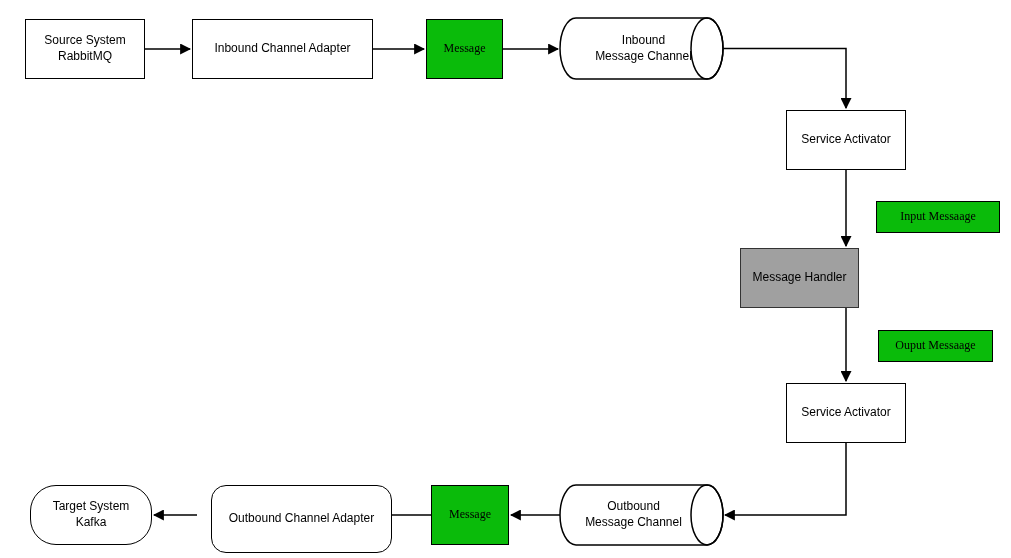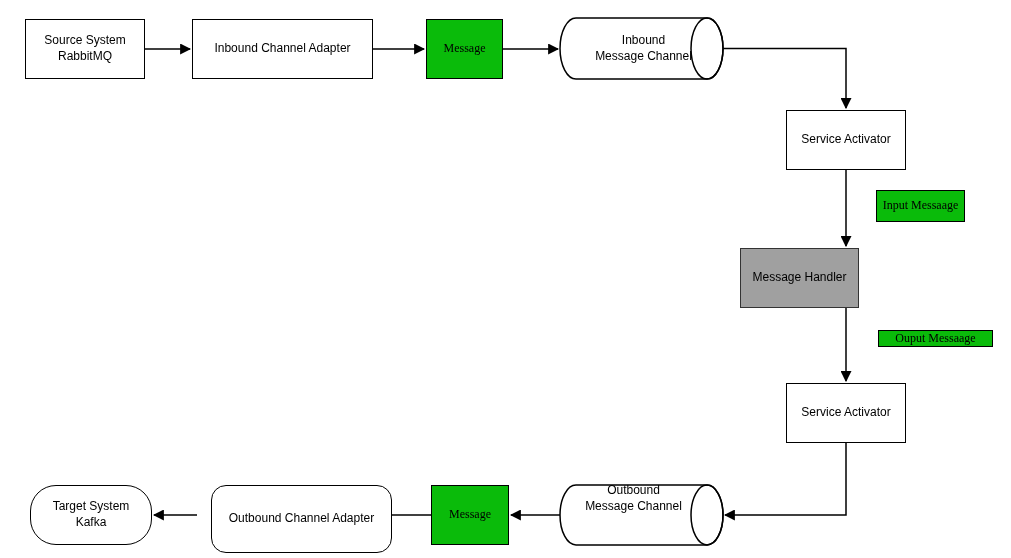--- a/index.html
+++ b/index.html
@@ -51,25 +51,25 @@
     background: transparent;
     border: none;
   }
 
   
   #n-source        { left: 25px;  top: 19px;  width: 120px; height: 60px; }
   #n-in-adapter    { left: 192px; top: 19px;  width: 181px; height: 60px; }
   #n-msg-in        { left: 426px; top: 19px;  width: 77px;  height: 60px; }
   #n-in-channel-label  { left: 560px; top: 19px;  width: 147px; height: 60px; padding-left: 20px; }
   #n-sa-in         { left: 786px; top: 110px; width: 120px; height: 60px; }
-  #n-input-msg     { left: 876px; top: 190px; width: 89px; height: 32px; }
+  #n-input-msg     { left: 876px; top: 201px; width: 124px; height: 32px; }
   #n-handler       { left: 740px; top: 248px; width: 119px; height: 60px; }
-  #n-output-msg    { left: 878px; top: 330px; width: 115px; height: 17px; }
+  #n-output-msg    { left: 878px; top: 330px; width: 115px; height: 32px; }
   #n-sa-out        { left: 786px; top: 383px; width: 120px; height: 60px; }
-  #n-out-channel-label { left: 560px; top: 469px; width: 147px; height: 60px; }
+  #n-out-channel-label { left: 560px; top: 485px; width: 147px; height: 60px; }
   #n-msg-out       { left: 431px; top: 485px; width: 78px;  height: 60px; }
   #n-out-adapter   { left: 211px; top: 485px; width: 181px; height: 68px; border-radius: 15px; }
   #n-target        { left: 30px;  top: 485px; width: 122px; height: 60px; border-radius: 26px; }
 </style>
 </head>
 <body>
 
 <div class="canvas">
 
   <svg class="connector-layer" viewBox="0 0 1011 558" xmlns="http://www.w3.org/2000/svg">

